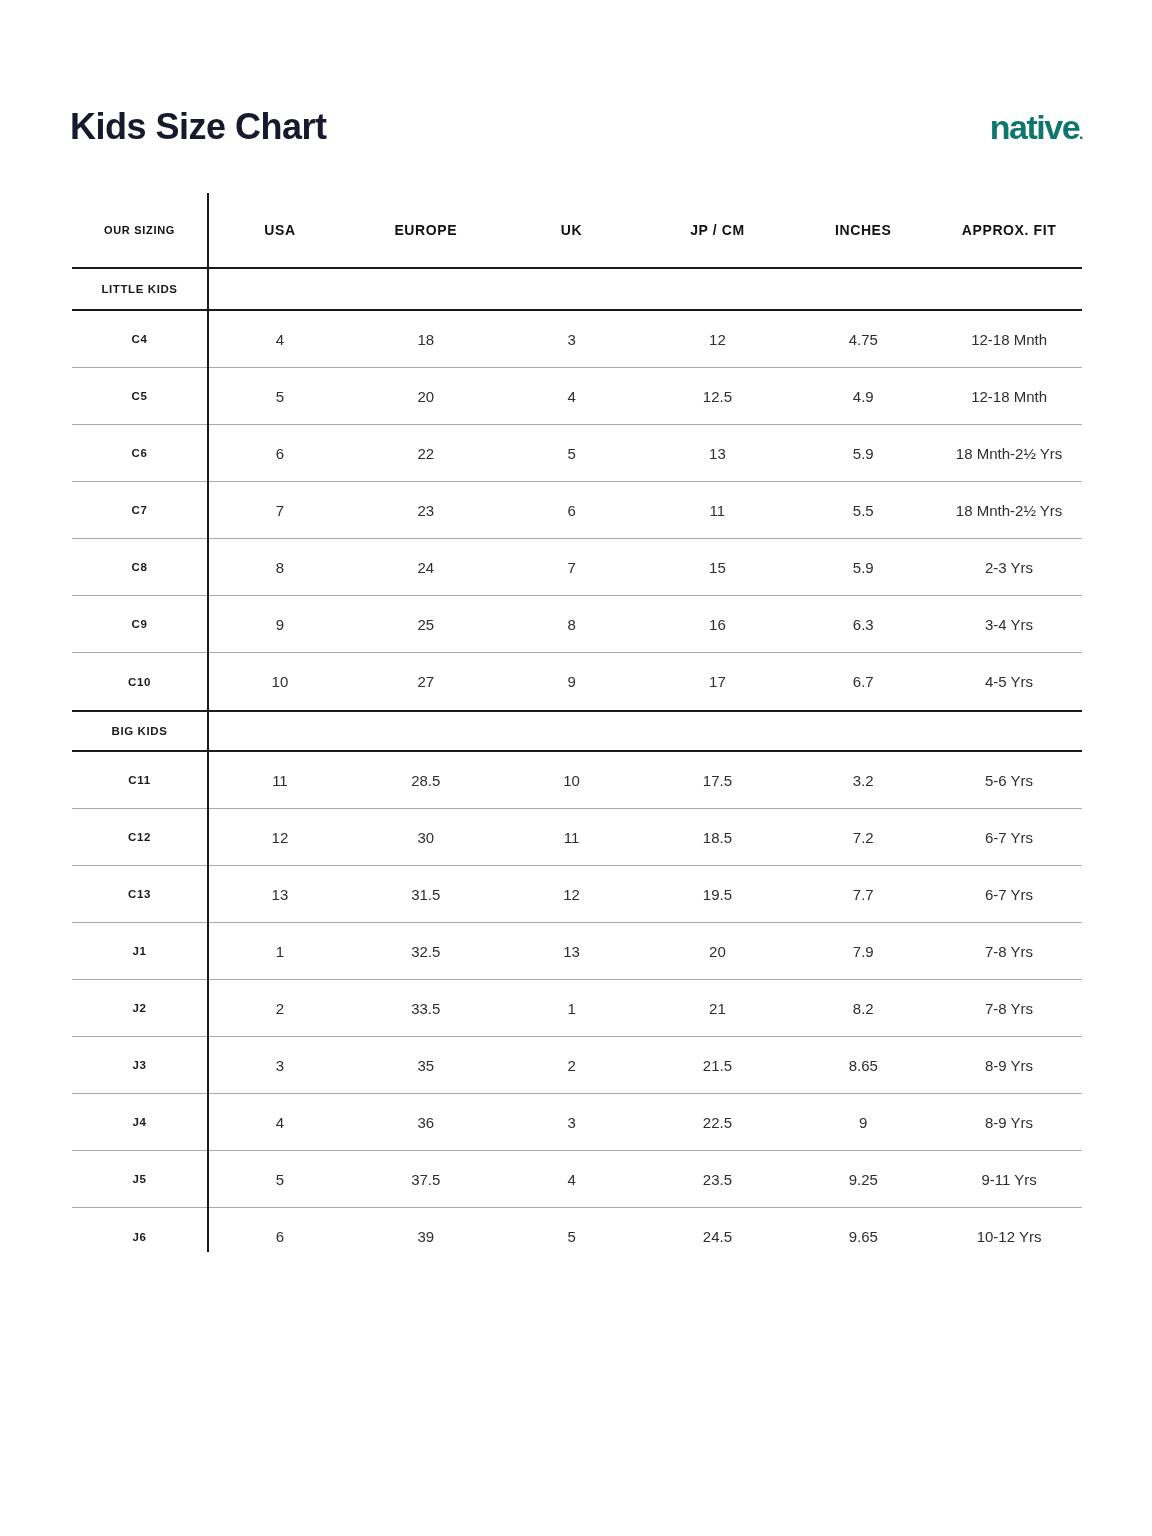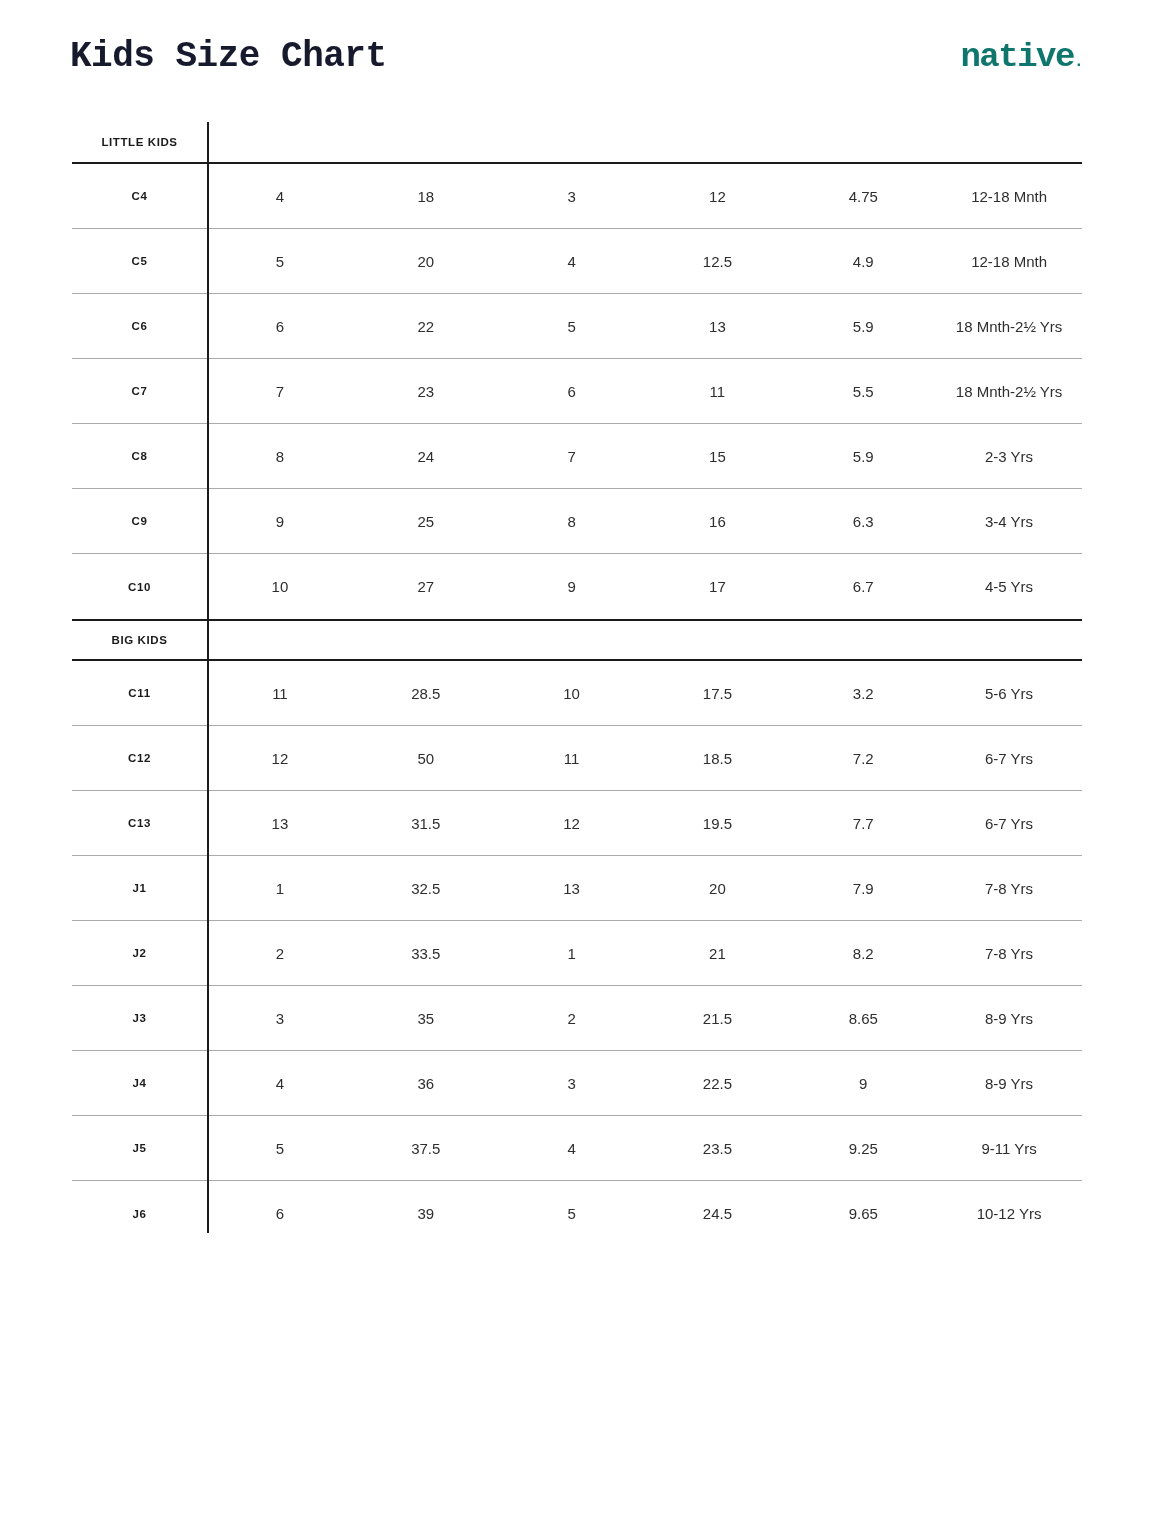--- a/index.html
+++ b/index.html
@@ -5,25 +5,24 @@
   * { box-sizing: border-box; margin: 0; padding: 0; }
   html, body { background: #ffffff; }
   body {
     width: 1152px;
     height: 1536px;
     font-family: "Liberation Sans", sans-serif;
     color: #1a1a1a;
     overflow: hidden;
   }
   .page-header {
-    margin: 36px 70px 0 70px;
+    margin: 106px 70px 0 70px;
     display: flex;
     justify-content: space-between;
     align-items: center;
-    font-family: Liberation Mono, monospace;
   }
   .page-title {
     font-size: 36px;
     font-weight: 600;
     letter-spacing: -0.5px;
     color: #161a2c;
   }
   .brand-logo {
     font-size: 34px;
     font-weight: 700;
@@ -68,21 +67,21 @@
     letter-spacing: 0.7px;
   }
   .section-row {
     height: 42px;
     border-bottom: 2px solid #1a1a1a;
   }
   .section-row.with-top {
     border-top: 2px solid #1a1a1a;
   }
   .data-row {
-    height: 65px;
+    height: 57px;
     border-bottom: 1px solid #aaaaaa;
   }
   .data-row.last {
     border-bottom: none;
   }
   .row-label {
     text-align: center;
     font-weight: 700;
     font-size: 11.5px;
     letter-spacing: 0.6px;
@@ -98,20 +97,29 @@
 <body>
 
 <div class="page-header">
   <h1 class="page-title">Kids Size Chart</h1>
   <div class="brand-logo"><span>native</span><span class="brand-mark">.</span></div>
 </div>
 
 <div class="size-table">
   <div class="vline"></div>
 
+  <div class="grid-row header-row">
+    <div class="header-cell first">OUR SIZING</div>
+    <div class="header-cell">USA</div>
+    <div class="header-cell">EUROPE</div>
+    <div class="header-cell">UK</div>
+    <div class="header-cell">JP / CM</div>
+    <div class="header-cell">INCHES</div>
+    <div class="header-cell">APPROX. FIT</div>
+  </div>
 
   <div>
       <div class="grid-row section-row">
         <div class="row-label">LITTLE KIDS</div>
         <div class="cell"></div>
         <div class="cell"></div>
         <div class="cell"></div>
         <div class="cell"></div>
         <div class="cell"></div>
         <div class="cell"></div>
@@ -193,21 +201,21 @@
         <div class="cell">11</div>
         <div class="cell">28.5</div>
         <div class="cell">10</div>
         <div class="cell">17.5</div>
         <div class="cell">3.2</div>
         <div class="cell">5-6 Yrs</div>
       </div>
       <div class="grid-row data-row">
         <div class="row-label">C12</div>
         <div class="cell">12</div>
-        <div class="cell">50</div>
+        <div class="cell">30</div>
         <div class="cell">11</div>
         <div class="cell">18.5</div>
         <div class="cell">7.2</div>
         <div class="cell">6-7 Yrs</div>
       </div>
       <div class="grid-row data-row">
         <div class="row-label">C13</div>
         <div class="cell">13</div>
         <div class="cell">31.5</div>
         <div class="cell">12</div>

